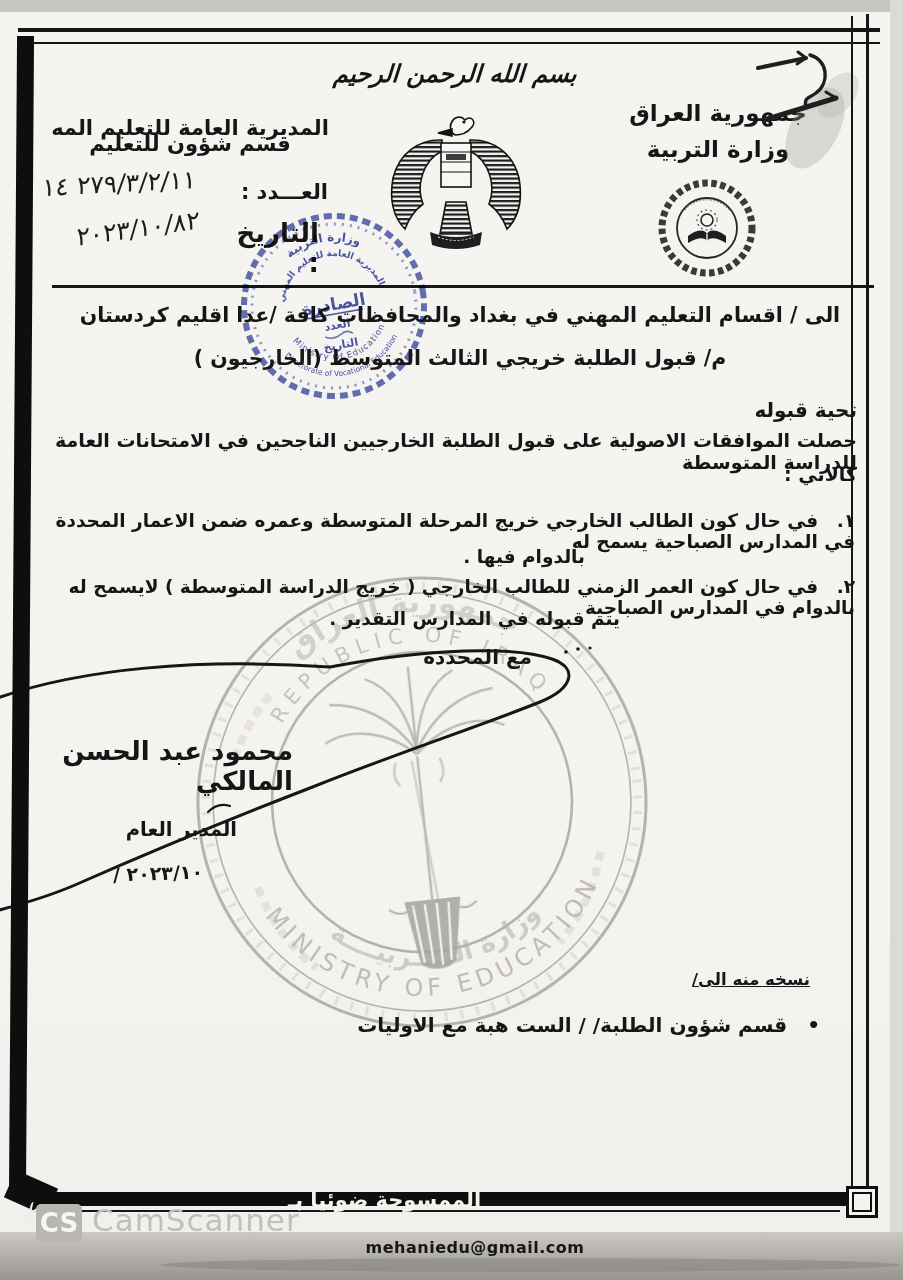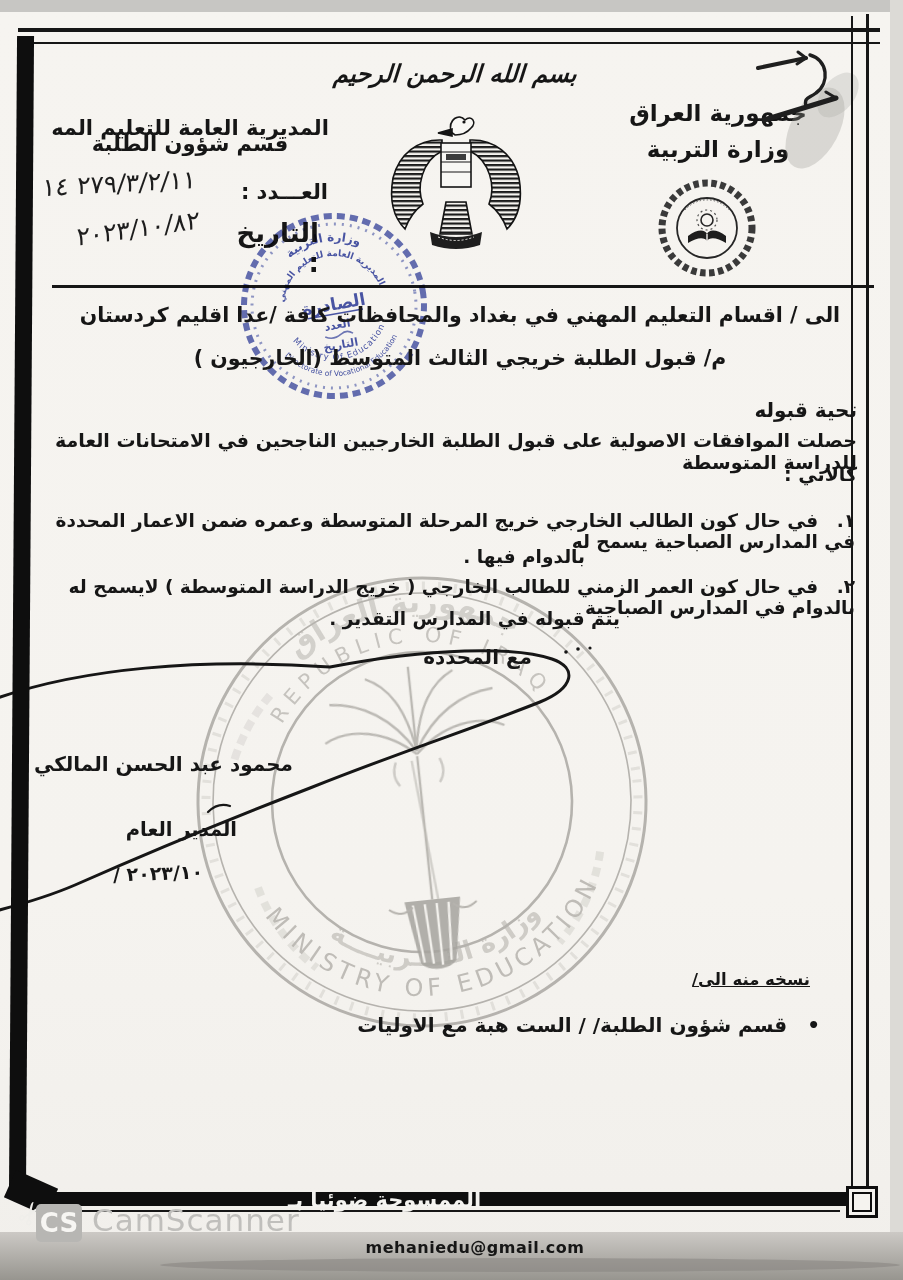--- a/index.html
+++ b/index.html
@@ -84,21 +84,21 @@
       <circle cx="52" cy="52" r="30" stroke-width="1.8"></circle>
       <circle cx="52" cy="44" r="6" stroke-width="1.6"></circle>
       <circle cx="52" cy="44" r="10" stroke-width="1.2" stroke-dasharray="2 3" opacity=".8"></circle>
       <path d="M33 60 C42 53 50 53 52 58 C54 53 62 53 71 60 L71 67 C62 61 54 61 52 65 C50 61 42 61 33 67 Z" fill="#1e1e1e" stroke="none"></path>
       <path d="M52 58 L52 66" stroke="#f5f3ef" stroke-width="1.4"></path>
       <path d="M 30 34 A 29 29 0 0 1 74 34" stroke-width="1" stroke-dasharray="1.5 2" opacity=".7"></path>
     </g>
   </svg>
 
   <div class="abs ar b" style="left:35px;top:96px;width:310px;text-align:center;font-size:21px;margin-top:20px;">المديرية العامة للتعليم المه</div>
-  <div class="abs ar b" style="left:35px;top:132px;width:310px;text-align:center;font-size:21px;">قسم شؤون الطلبة</div>
+  <div class="abs ar b" style="left:35px;top:132px;width:310px;text-align:center;font-size:21px;">قسم شؤون للتعليم</div>
 
   <div class="abs ar b" style="left:238px;top:180px;width:90px;font-size:21px;">العـــدد :</div>
   <div class="abs ar hand" style="left:42px;top:168px;width:195px;font-size:25px;transform:rotate(-3deg) skewX(-6deg);text-align:left;">٢٧٩/٣/٢/١١ ١٤</div>
 
   <div class="abs ar b" style="left:229px;top:218px;width:90px;font-size:26px;">التاريخ :</div>
   <div class="abs hand" style="left:38px;top:214px;width:200px;font-size:25px;transform:rotate(-8deg) skewX(-8deg);text-align:center;direction:ltr;">٢٠٢٣/١٠/٨٢</div>
 
   <svg class="abs" style="left:378px;top:110px;" width="156" height="150" viewBox="0 0 156 150">
     <defs>
       <pattern id="hatch" width="4.5" height="4.5" patternUnits="userSpaceOnUse">
@@ -165,21 +165,21 @@
   </div>
   <div class="abs ar b" style="right:318px;top:546px;font-size:18.5px;">بالدوام فيها .</div>
 
   <div class="abs ar b" style="right:48px;top:576px;width:812px;font-size:18.5px;">
     <span>٢.</span> <span>في حال كون العمر الزمني للطالب الخارجي ( خريج الدراسة المتوسطة ) لايسمح له بالدوام في المدارس الصباحية</span>
   </div>
   <div class="abs ar b" style="right:283px;top:608px;font-size:18.5px;">يتم قبوله في المدارس التقدير .</div>
 
   <div class="abs ar b" style="right:371px;top:645px;font-size:20px;">مع المحددة</div>
 
-  <div class="abs ar b" style="right:610px;top:752px;font-size:20px;">محمود عبد الحسن المالكي</div>
+  <div class="abs ar b" style="right:610px;top:736px;font-size:26px;">محمود عبد الحسن المالكي</div>
   <div class="abs ar b" style="right:666px;top:818px;font-size:19.5px;">المدير العام</div>
   <div class="abs ar b" style="right:700px;top:862px;font-size:19px;transform:rotate(-2deg);">/ ٢٠٢٣/١٠</div>
 
   <div class="abs ar b" style="right:93px;top:970px;font-size:16.5px;text-decoration:underline;">نسخه منه الى/</div>
   <div class="abs ar b" style="right:83px;top:1013px;font-size:20px;">
     <span>•</span> <span>قسم شؤون الطلبة/ / الست هبة مع الاوليات</span>
   </div>
 
   <svg class="abs" style="left:0;top:0;" width="903" height="1280" viewBox="0 0 903 1280">
     <g fill="none" stroke="#161616" stroke-width="3" stroke-linecap="round">

